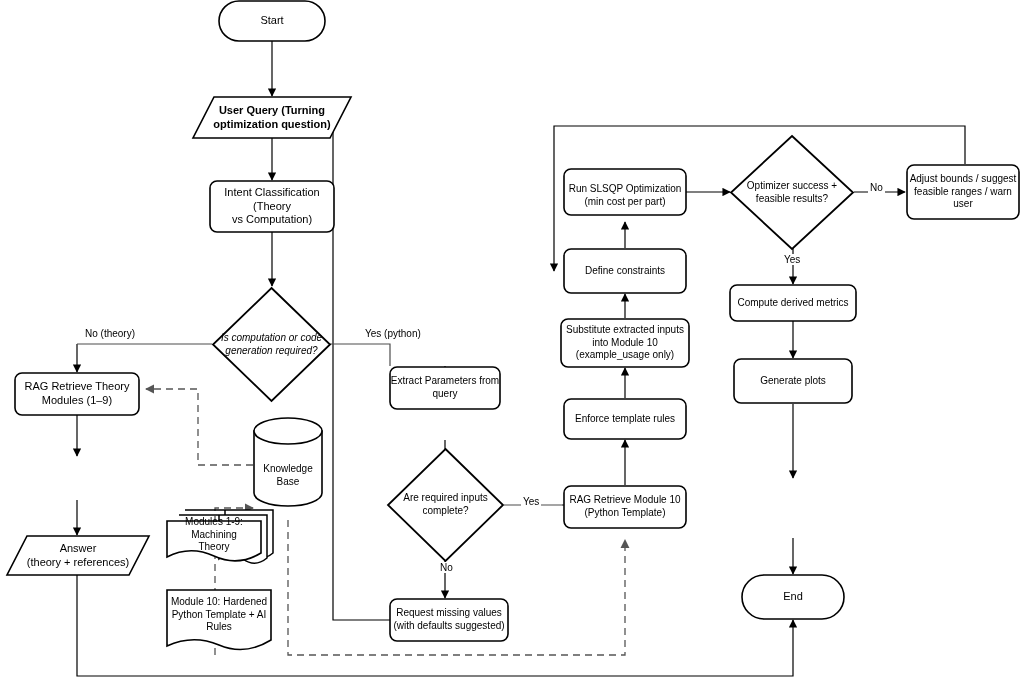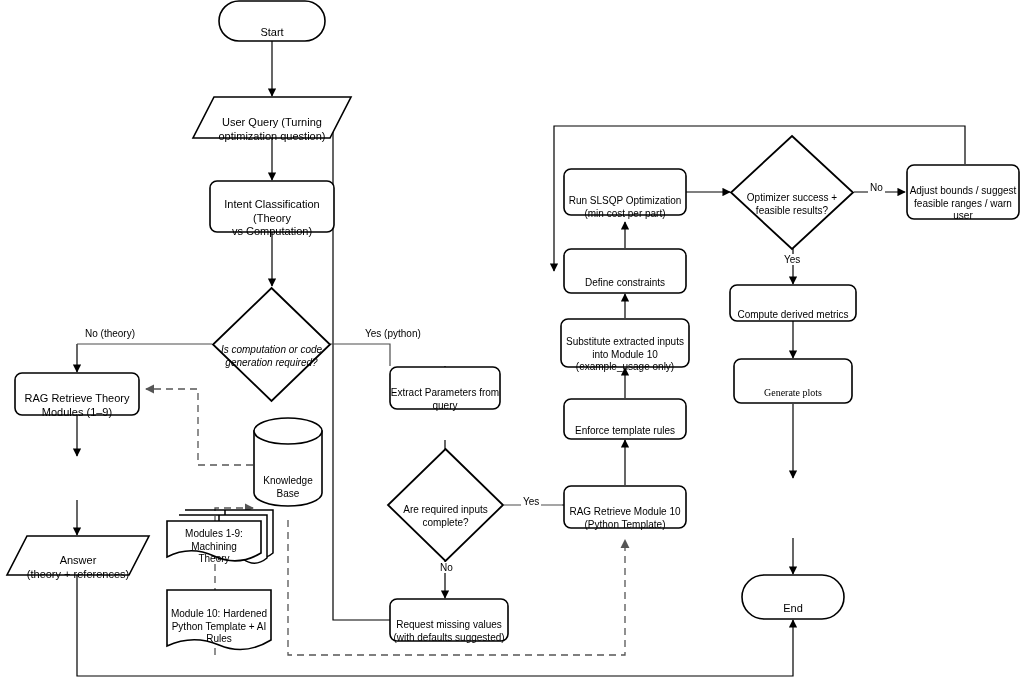--- a/index.html
+++ b/index.html
@@ -11,21 +11,21 @@
   #canvas{position:relative;width:1024px;height:684px;background:#fff;}
   #wires{position:absolute;left:0;top:0;width:1024px;height:684px;}
   .fs11{font-size:11px;}
   .fs10{font-size:10px;}
   .edge-label{position:absolute;font-size:10px;color:#000;background:#fff;padding:0 2px;white-space:nowrap;}
   .shape-svg{position:absolute;left:0;top:0;overflow:visible;}
   .node-wrap{position:absolute;}
   .node-wrap .label{
     position:absolute;left:0;top:0;width:100%;height:100%;
     display:flex;align-items:center;justify-content:center;text-align:center;
-    white-space:pre-line;line-height:1.26;color:#000;pointer-events:none;margin-top:12px;
+    white-space:pre-line;line-height:1.26;color:#000;pointer-events:none;
   }
 </style>
 </head>
 <body>
 
 <div id="canvas">
 
   <svg id="wires" viewBox="0 0 1024 684">
     <defs>
       <marker id="arrow" viewBox="0 0 10 10" refX="9" refY="5" markerWidth="7" markerHeight="7" orient="auto-start-reverse">
@@ -80,21 +80,21 @@
     </g>
   </svg>
 
   <div class="node-wrap" style="left:218px;top:0px;width:108px;height:42px;">
     <svg class="shape-svg" width="108" height="42">
       <rect x="1" y="1" width="106" height="40" rx="20" ry="20" fill="#fff" stroke="#000" stroke-width="1.6"></rect>
     </svg>
     <div class="label fs11">Start</div>
   </div>
 
-  <div class="node-wrap" style="left:192px;top:96px;width:160px;height:43px;">
+  <div class="node-wrap" style="left:192px;top:96px;width:160px;height:43px;font-weight:bold;">
     <svg class="shape-svg" width="160" height="43">
       <polygon points="22,1 159,1 138,42 1,42" fill="#fff" stroke="#000" stroke-width="1.6"></polygon>
     </svg>
     <div class="label fs11">User Query (Turning
 optimization question)</div>
   </div>
 
   <div class="node-wrap" style="left:209px;top:180px;width:126px;height:53px;">
     <svg class="shape-svg" width="126" height="53">
       <rect x="1" y="1" width="124" height="51" rx="7" ry="7" fill="#fff" stroke="#000" stroke-width="1.6"></rect>
@@ -236,21 +236,21 @@
 feasible ranges / warn user</div>
   </div>
 
   <div class="node-wrap" style="left:729px;top:284px;width:128px;height:38px;border-radius:19px;">
     <svg class="shape-svg" width="128" height="38">
       <rect x="1" y="1" width="126" height="36" rx="7" ry="7" fill="#fff" stroke="#000" stroke-width="1.6"></rect>
     </svg>
     <div class="label fs10">Compute derived metrics</div>
   </div>
 
-  <div class="node-wrap" style="left:733px;top:358px;width:120px;height:46px;font-family:Liberation Serif, serif;">
+  <div class="node-wrap" style="left:733px;top:358px;width:120px;height:46px;">
     <svg class="shape-svg" width="120" height="46">
       <rect x="1" y="1" width="118" height="44" rx="7" ry="7" fill="#fff" stroke="#000" stroke-width="1.6"></rect>
     </svg>
     <div class="label fs10">Generate plots</div>
   </div>
 
 
   <div class="node-wrap" style="left:741px;top:574px;width:104px;height:46px;">
     <svg class="shape-svg" width="104" height="46">
       <rect x="1" y="1" width="102" height="44" rx="22" ry="22" fill="#fff" stroke="#000" stroke-width="1.6"></rect>

